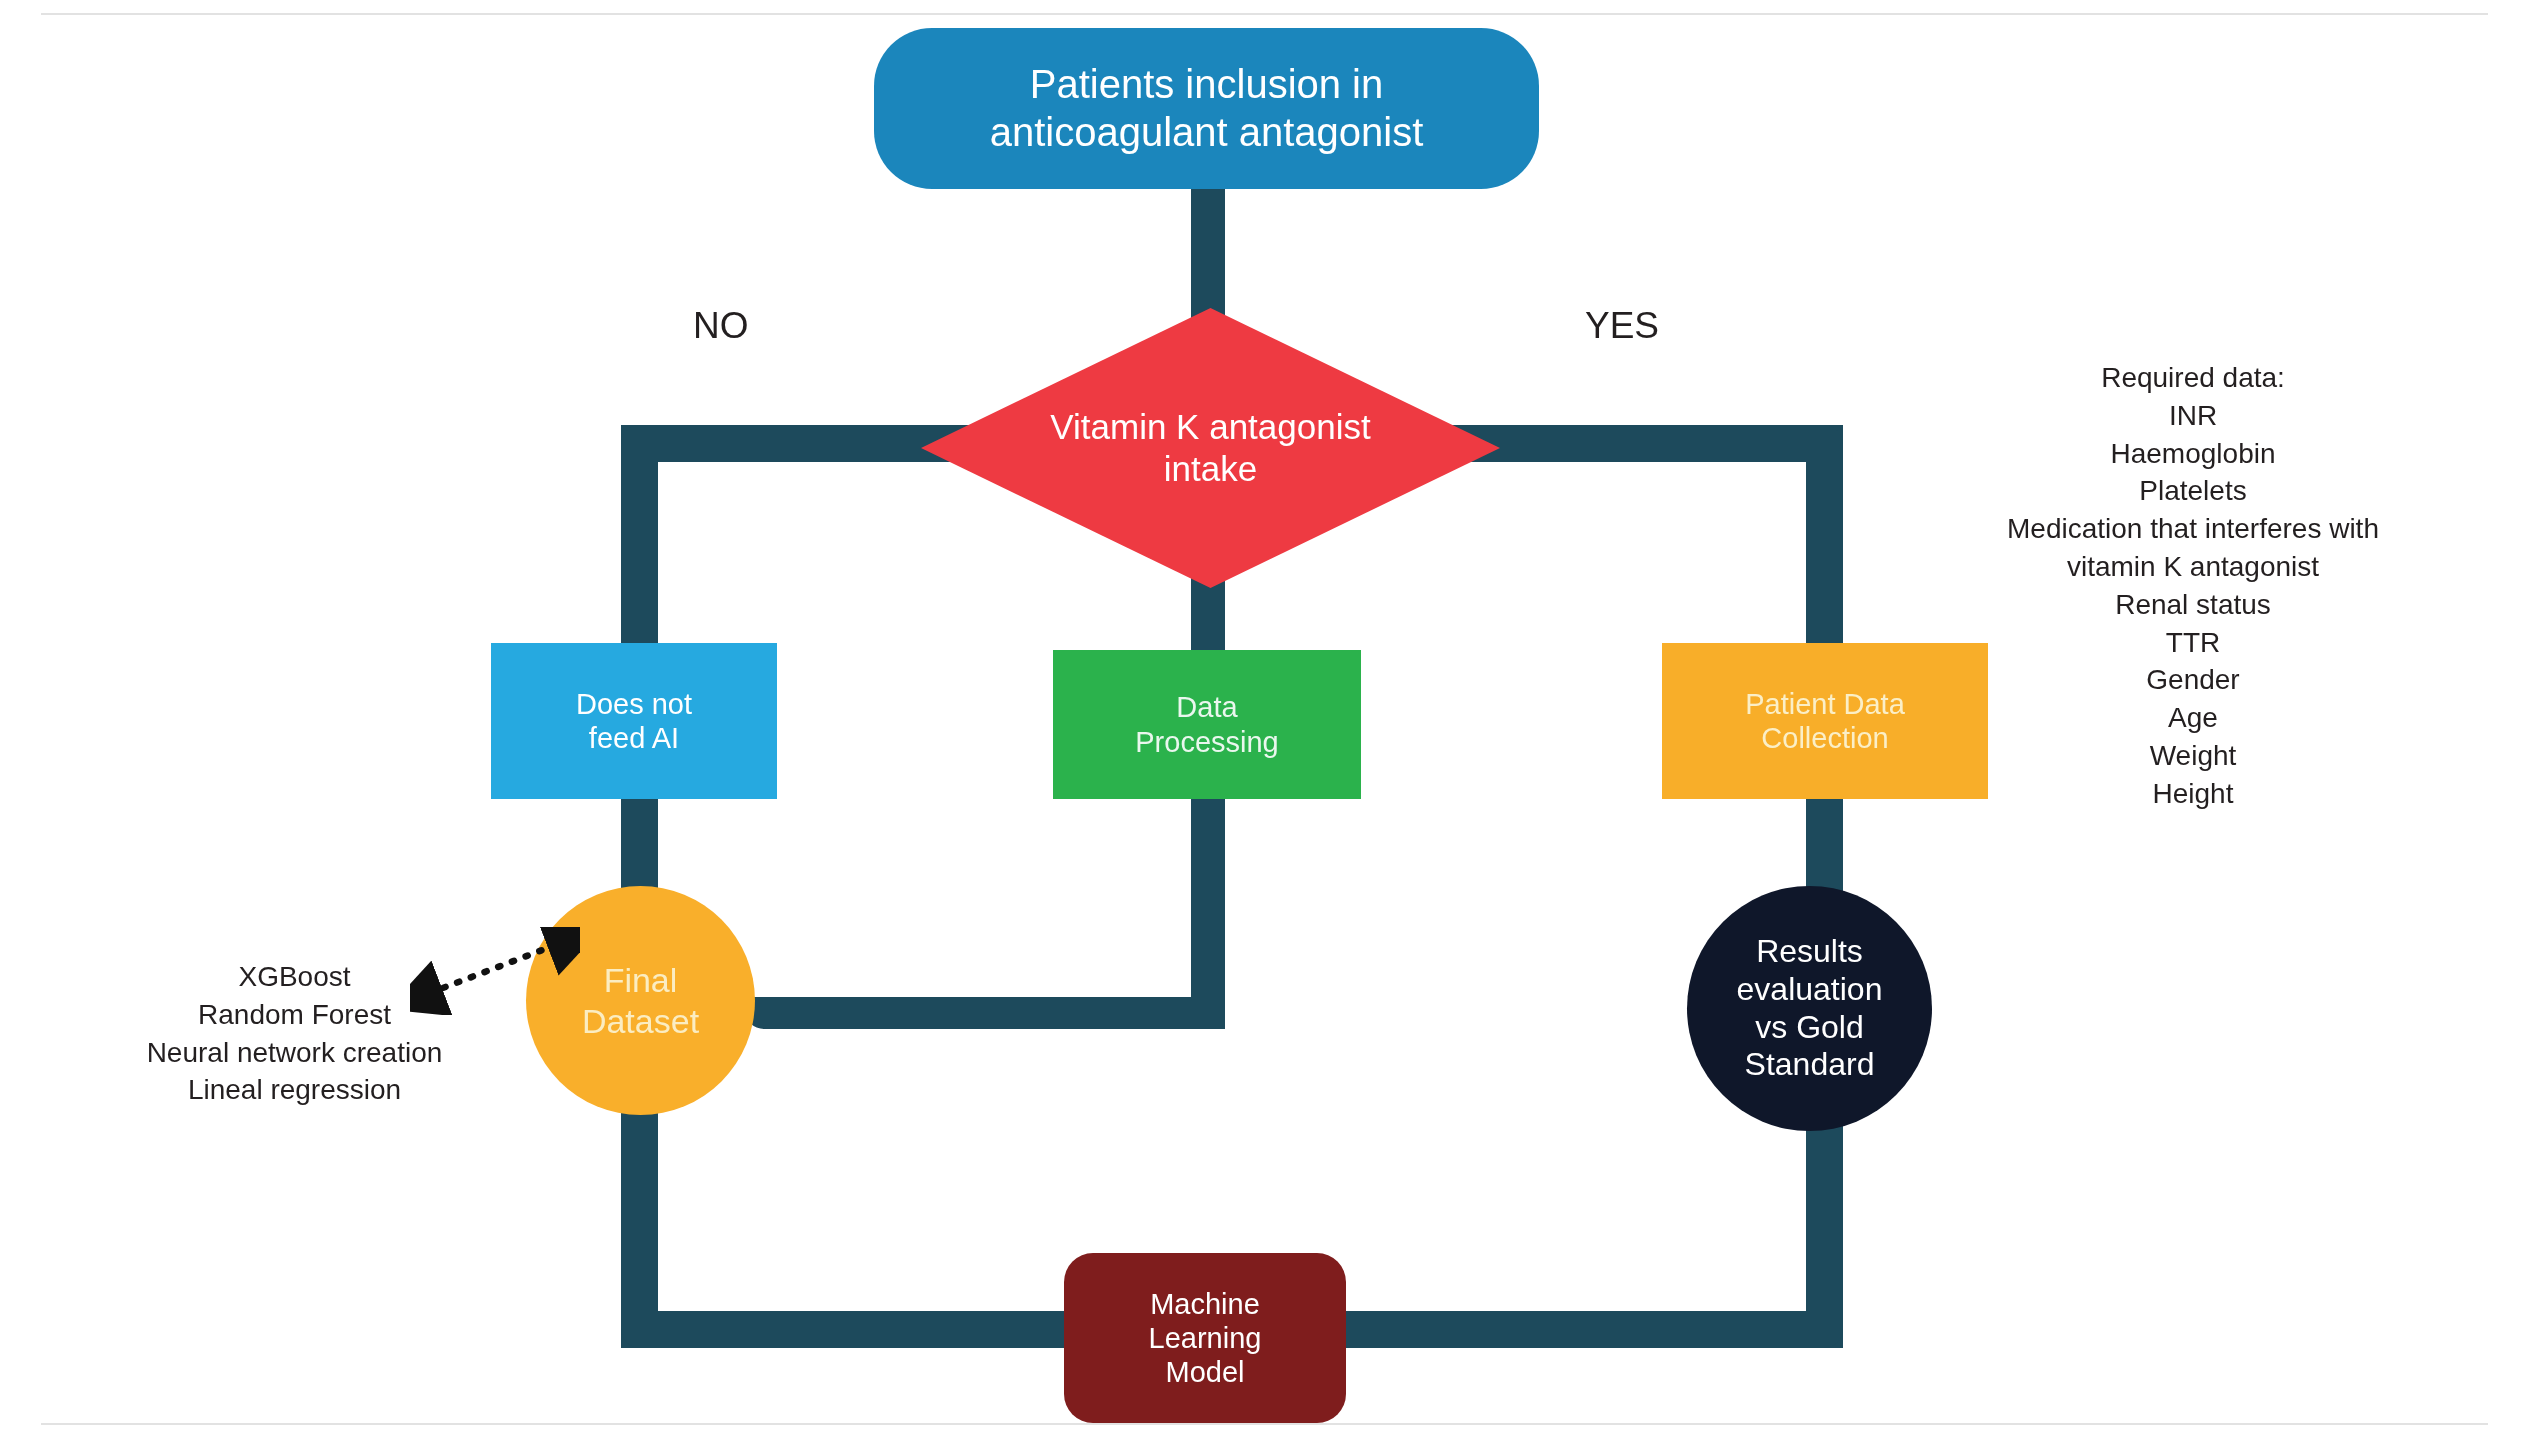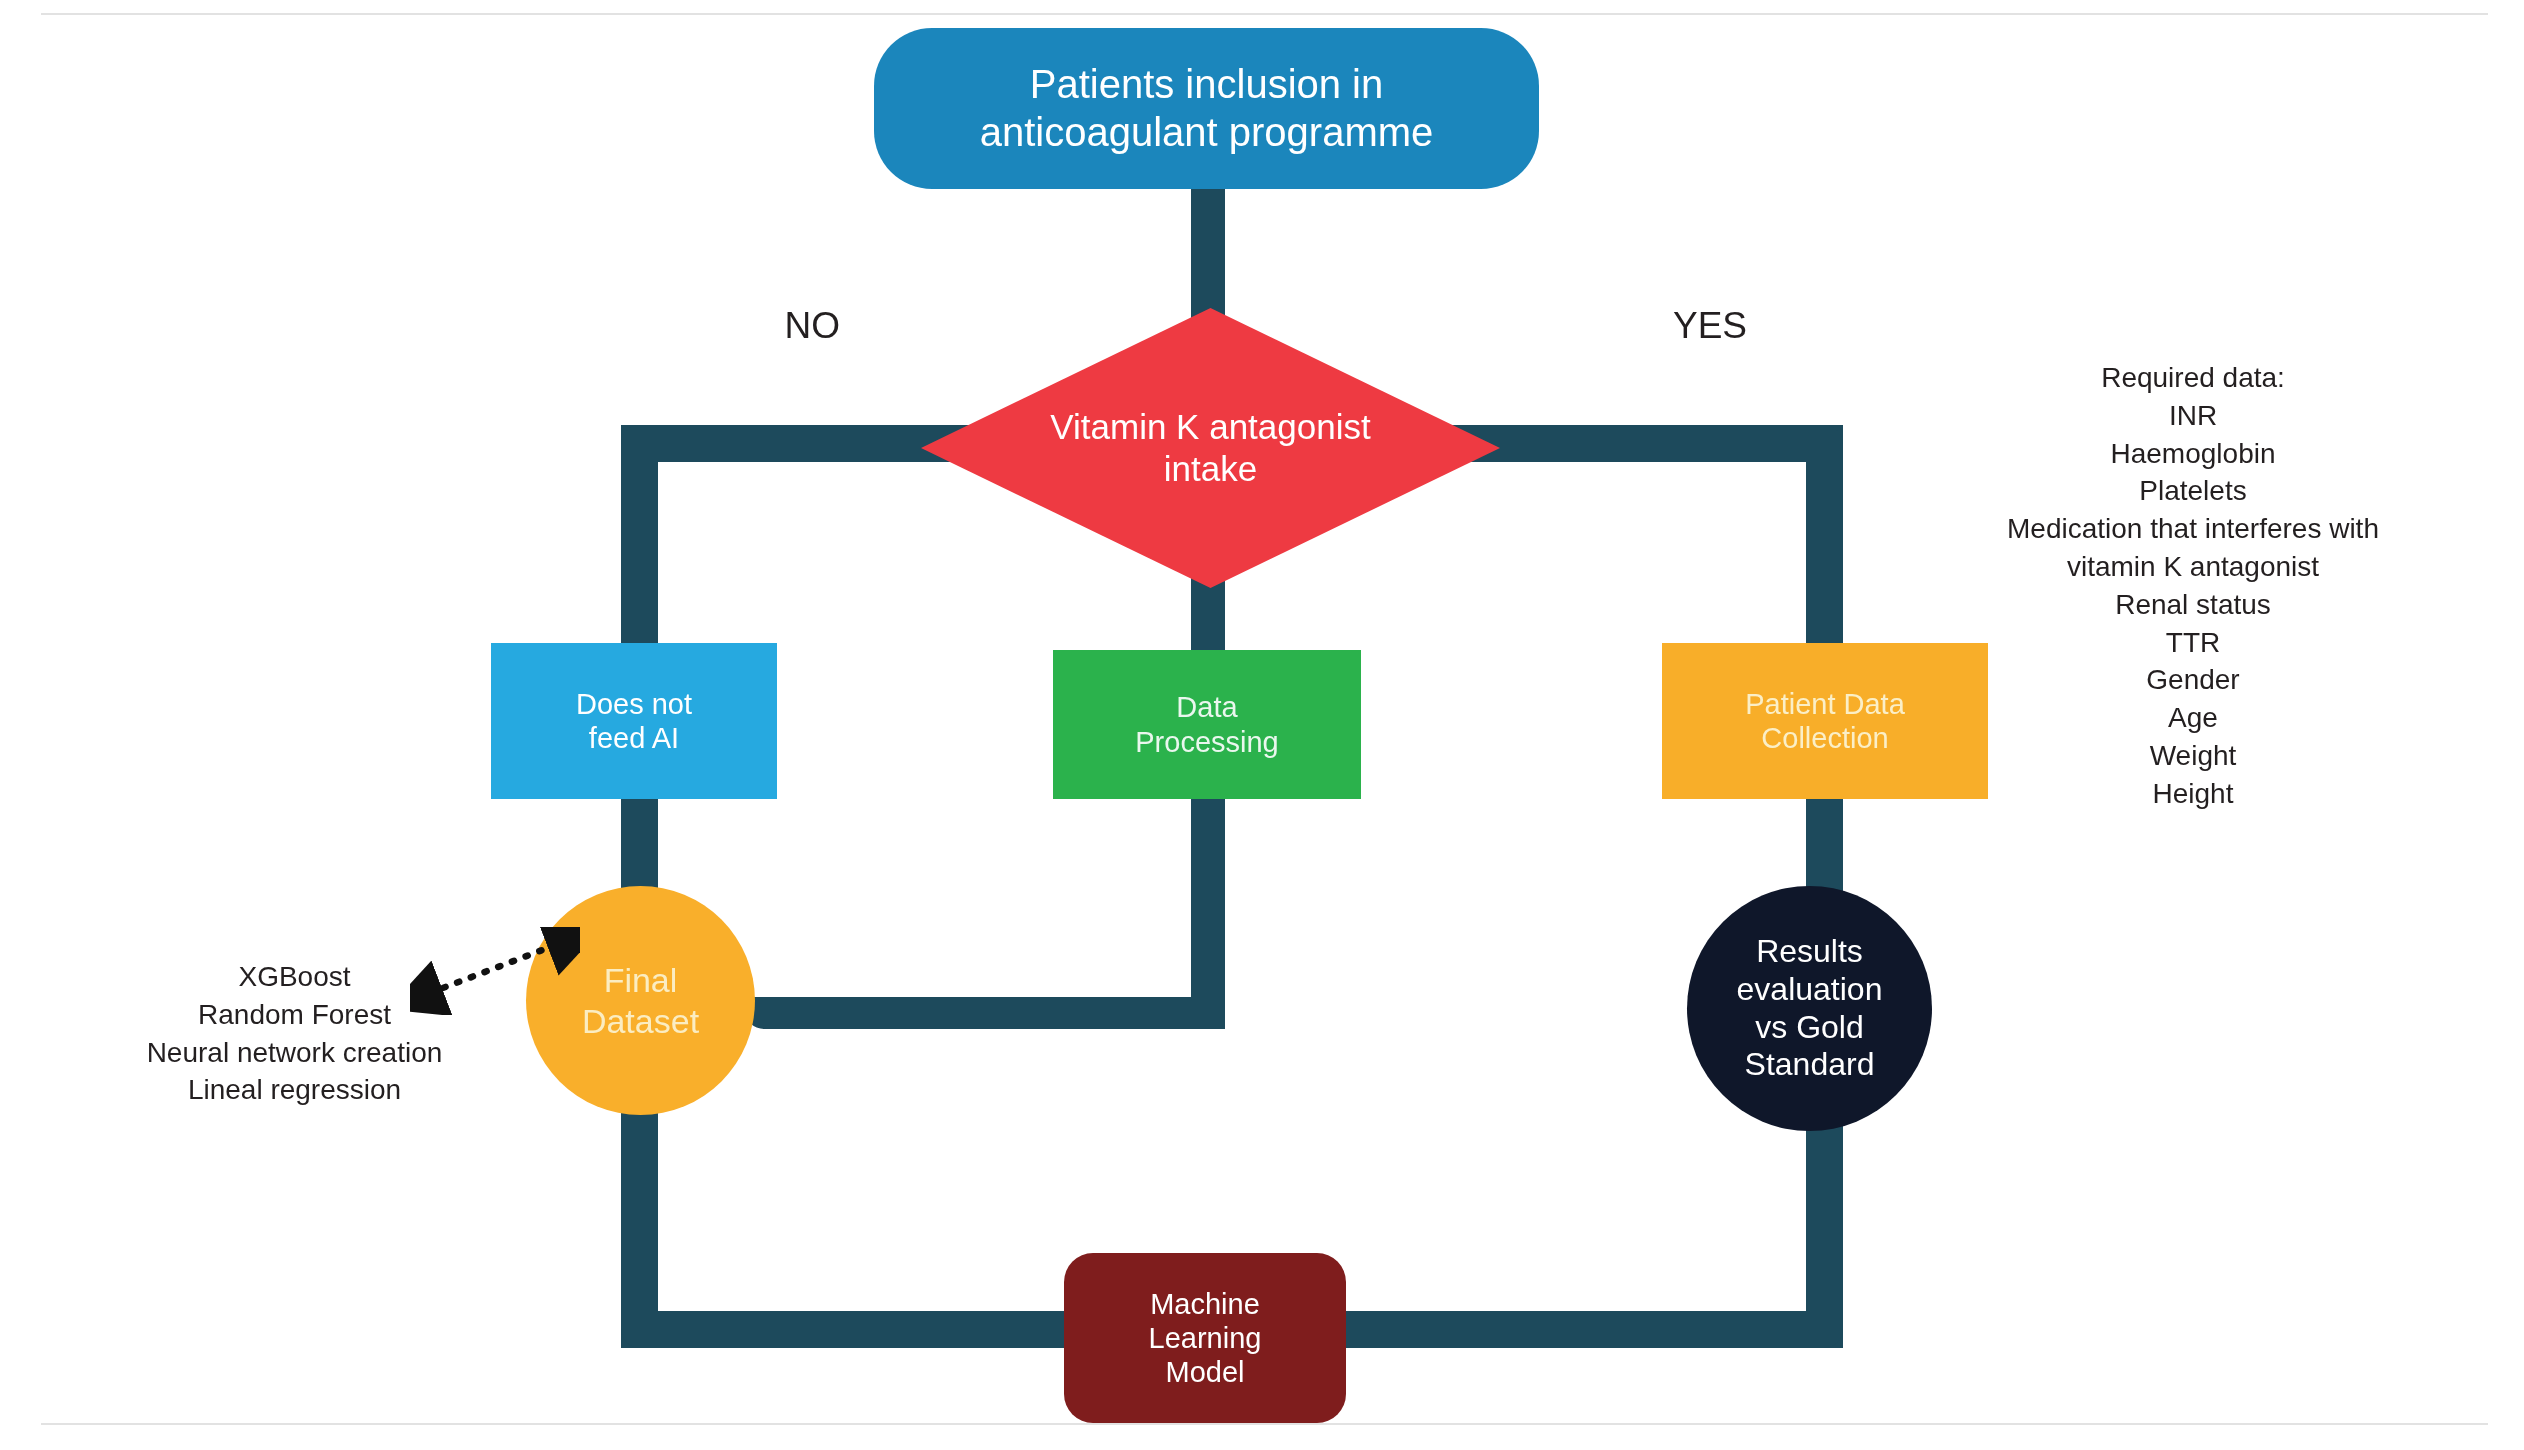--- a/index.html
+++ b/index.html
@@ -89,21 +89,21 @@
     border-radius: 50%;
     font-size: 34px;
   }
   .circle-orange { background: #F9AF2B; color: #FBEDC2; }
   .circle-red    { background: #0f172a; color: #FFFFFF; }
 
   
   .lbl {
     position: absolute;
     color: #231F20;
-    text-align: right;
+    text-align: left;
     line-height: 1.35;
   }
   .lbl-branch { font-size: 37px; }
   .lbl-block  { font-size: 28px; }
 
   .lbl-list { white-space: pre-line; }
 
   
   .dbl-arrow {
     position: absolute;
@@ -130,21 +130,21 @@
 
   <div class="conn r-bl r-br" style="left:621px; top:1311px; width:1222px; height:37px;"></div>
 
   <div class="conn" style="left:1191px; top:528px; width:34px; height:125px;"></div>
 
   <div class="conn" style="left:1191px; top:795px; width:34px; height:234px;"></div>
 
   <div class="conn r-bl" style="left:745px; top:997px; width:480px; height:32px;"></div>
 
   <div class="node node-stadium" style="left:874px; top:28px; width:665px; height:161px; white-space:pre-line;">Patients  inclusion  in
-anticoagulant programme</div>
+anticoagulant antagonist</div>
 
   <div class="node-diamond-wrap" style="left:921px; top:308px; width:579px; height:280px;">
     <div class="node-diamond"></div>
     <div class="node-diamond-label" style="white-space:pre-line;">Vitamin K antagonist
 intake</div>
   </div>
 
   <div class="lbl lbl-branch" style="left:693px; top:301px; width:147px;">NO</div>
   <div class="lbl lbl-branch" style="left:1585px; top:301px; width:162px;">YES</div>
 

